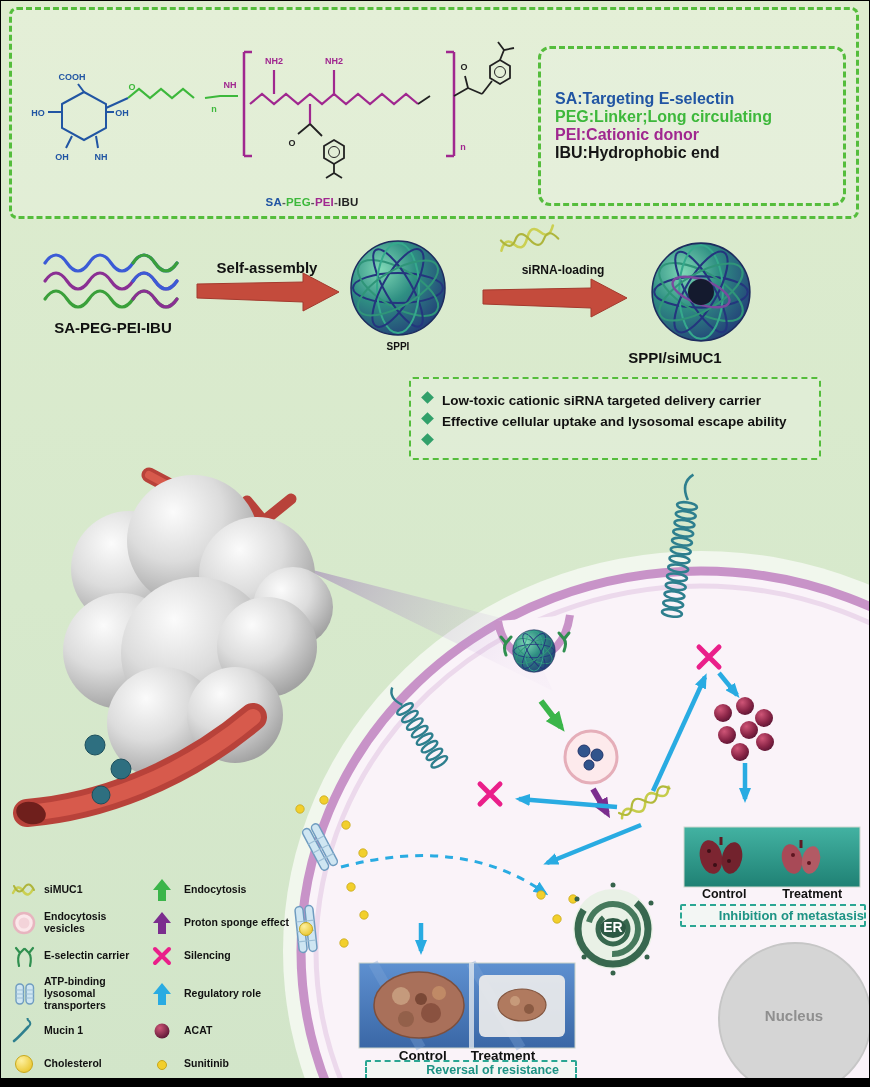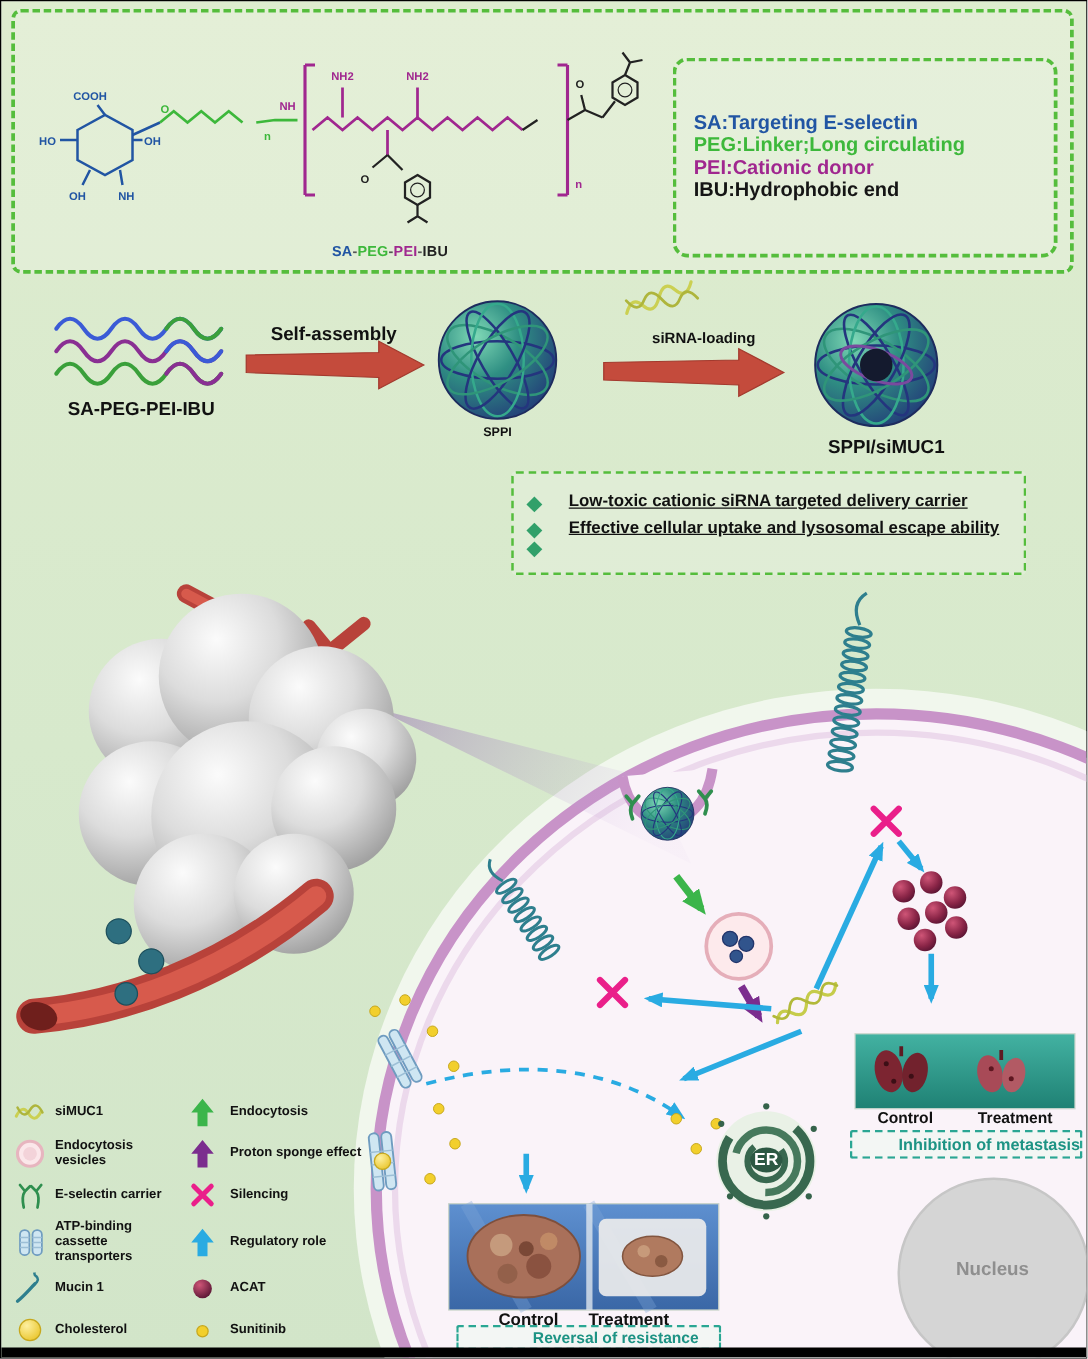--- a/index.html
+++ b/index.html
@@ -18,25 +18,25 @@
            border-radius:12px;padding:10px 14px;box-sizing:border-box;display:flex;flex-direction:column;
            justify-content:center;background:rgba(255,255,255,0.10);}
   .key-line{font-size:16px;font-weight:bold;white-space:nowrap;}
   .k0{color:#2155a3}.k1{color:#3db83b}.k2{color:#a0278f}.k3{color:#151515}
 
   .lbl{position:absolute;z-index:3;font-weight:bold;text-align:center;}
   .lbl-polymer{left:36px;top:318px;width:152px;font-size:15px;}
   .lbl-step1{left:198px;top:258px;width:136px;font-size:15px;}
   .lbl-sppi{left:362px;top:340px;width:70px;font-size:10px;}
   .lbl-step2{left:492px;top:262px;width:140px;font-size:12px;}
-  .lbl-loaded{left:646px;top:348px;width:124px;font-size:15px;}
+  .lbl-loaded{left:612px;top:348px;width:124px;font-size:15px;}
 
   .highlights{position:absolute;left:408px;top:376px;width:412px;border:2.5px dashed #55bd3c;border-radius:4px;
               padding:8px 12px;box-sizing:border-box;background:rgba(255,255,255,0.18);z-index:3;}
-  .hl-row{display:flex;align-items:flex-end;gap:23px;margin:6px 0;text-decoration:underline;}
+  .hl-row{display:flex;align-items:flex-start;gap:10px;margin:6px 0;}
   .diamond{width:9px;height:9px;background:#31a06a;transform:rotate(45deg);flex:none;}
   .hl-text{font-size:13.5px;font-weight:bold;}
 
   .er-label{left:592px;top:918px;width:40px;font-size:14px;color:#fff;}
   .nucleus-label{left:740px;top:1006px;width:106px;font-size:15px;color:#8f8f8f;}
 
   .photo-labels{display:flex;z-index:3;position:absolute;font-weight:bold;}
   .lungs-labels{left:683px;top:886px;width:176px;justify-content:space-around;font-size:12.5px;}
   .tumor-labels{left:358px;top:1047px;width:216px;justify-content:center;gap:24px;font-size:13.5px;}
 
@@ -437,21 +437,21 @@
     </svg>
     <div class="leg-label">Silencing</div>
 
     <svg class="leg-icon" viewBox="0 0 28 26">
       <g fill="#cfe6f2" stroke="#6f9cc0" stroke-width="1.4">
           <rect x="5" y="3" width="7.5" height="20" rx="3.5"></rect>
           <rect x="15" y="3" width="7.5" height="20" rx="3.5"></rect>
         </g>
       <path d="M5,9 h7.5 M5,13 h7.5 M5,17 h7.5 M15,9 h7.5 M15,13 h7.5 M15,17 h7.5" stroke="#9dbfd6" stroke-width="1.1"></path>
     </svg>
-    <div class="leg-label">ATP-binding cassette transporters</div>
+    <div class="leg-label">ATP-binding lysosomal transporters</div>
     <svg class="leg-icon" viewBox="0 0 28 26">
       <polygon points="13,2 22,13 17,13 17,24 9,24 9,13 4,13" fill="#29abe2"></polygon>
     </svg>
     <div class="leg-label">Regulatory role</div>
 
     <svg class="leg-icon" viewBox="0 0 28 26">
       <g fill="none" stroke="#2e7f8e" stroke-linecap="round">
           <path d="M3,23 C9,18 13,13 17,9" stroke-width="2.6"></path>
       <path d="M17,9 q4,-3 1,-6 q-3,-2 0,-5" stroke-width="2"></path>
         </g>

